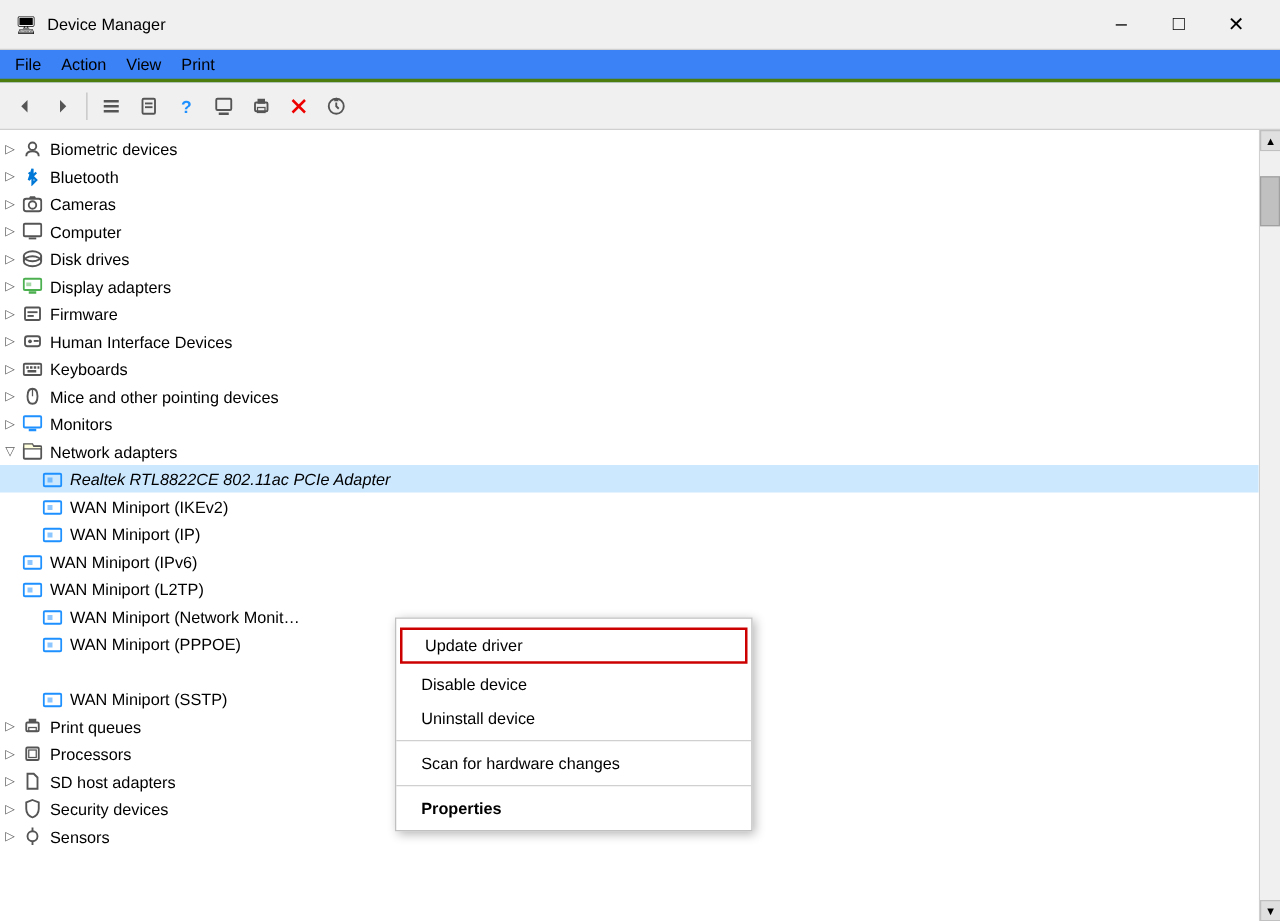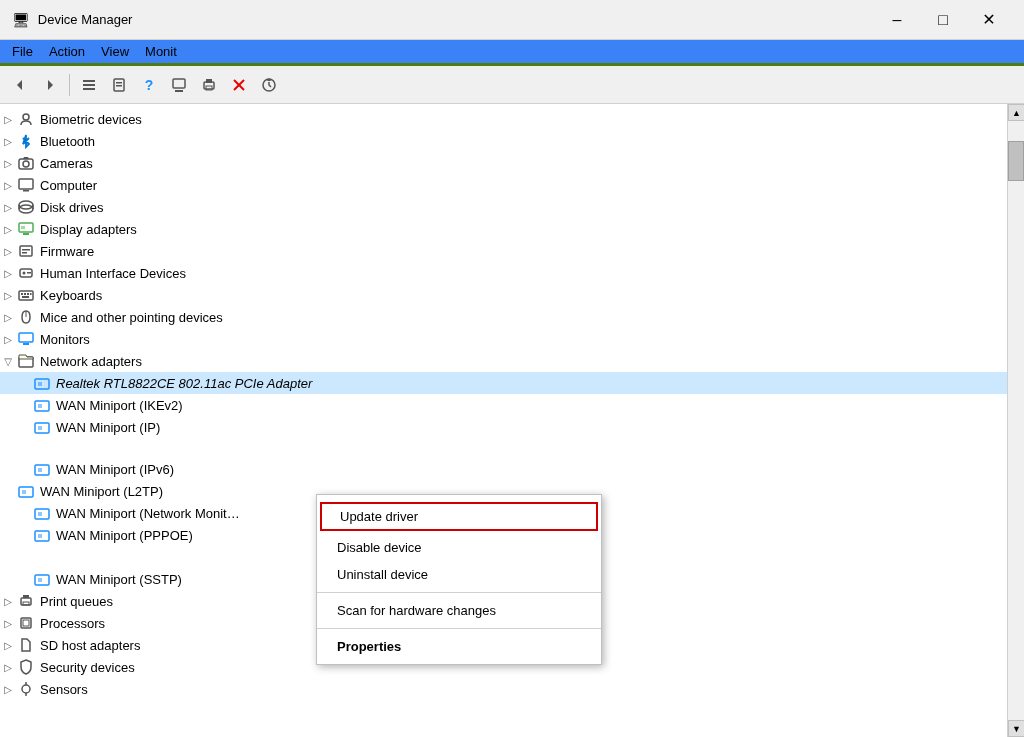--- a/index.html
+++ b/index.html
@@ -122,21 +122,21 @@
     <button class="title-btn">–</button>
     <button class="title-btn">□</button>
     <button class="title-btn close">✕</button>
   </div>
 </div>
 
 <div class="menu-bar">
   <span class="menu-item">File</span>
   <span class="menu-item">Action</span>
   <span class="menu-item">View</span>
-  <span class="menu-item">Monit</span>
+  <span class="menu-item">Print</span>
 </div>
 
 <div class="toolbar">
   <button class="toolbar-btn" title="Back">
     <svg viewBox="0 0 16 16">
         <polygon points="10,3 5,8 10,13" fill="#555"></polygon>
       </svg>
   </button>
   <button class="toolbar-btn" title="Forward">
     <svg viewBox="0 0 16 16">
@@ -357,21 +357,21 @@
       <div class="expand-icon"></div>
       <div class="item-icon">
         <svg viewBox="0 0 16 16">
             <rect x="1" y="4" width="14" height="10" rx="1" fill="none" stroke="#1e90ff" stroke-width="1.5"></rect>
             <rect x="4" y="7" width="4" height="4" fill="#1e90ff" opacity="0.5"></rect>
           </svg>
       </div>
       <span class="item-label">WAN Miniport (IP)</span>
     </div>
 
-    <div class="tree-item" style="padding-left:16px;margin-top:20px;">
+    <div class="tree-item" style="">
       <div class="expand-icon"></div>
       <div class="item-icon">
         <svg viewBox="0 0 16 16">
             <rect x="1" y="4" width="14" height="10" rx="1" fill="none" stroke="#1e90ff" stroke-width="1.5"></rect>
             <rect x="4" y="7" width="4" height="4" fill="#1e90ff" opacity="0.5"></rect>
           </svg>
       </div>
       <span class="item-label">WAN Miniport (IPv6)</span>
     </div>
 

